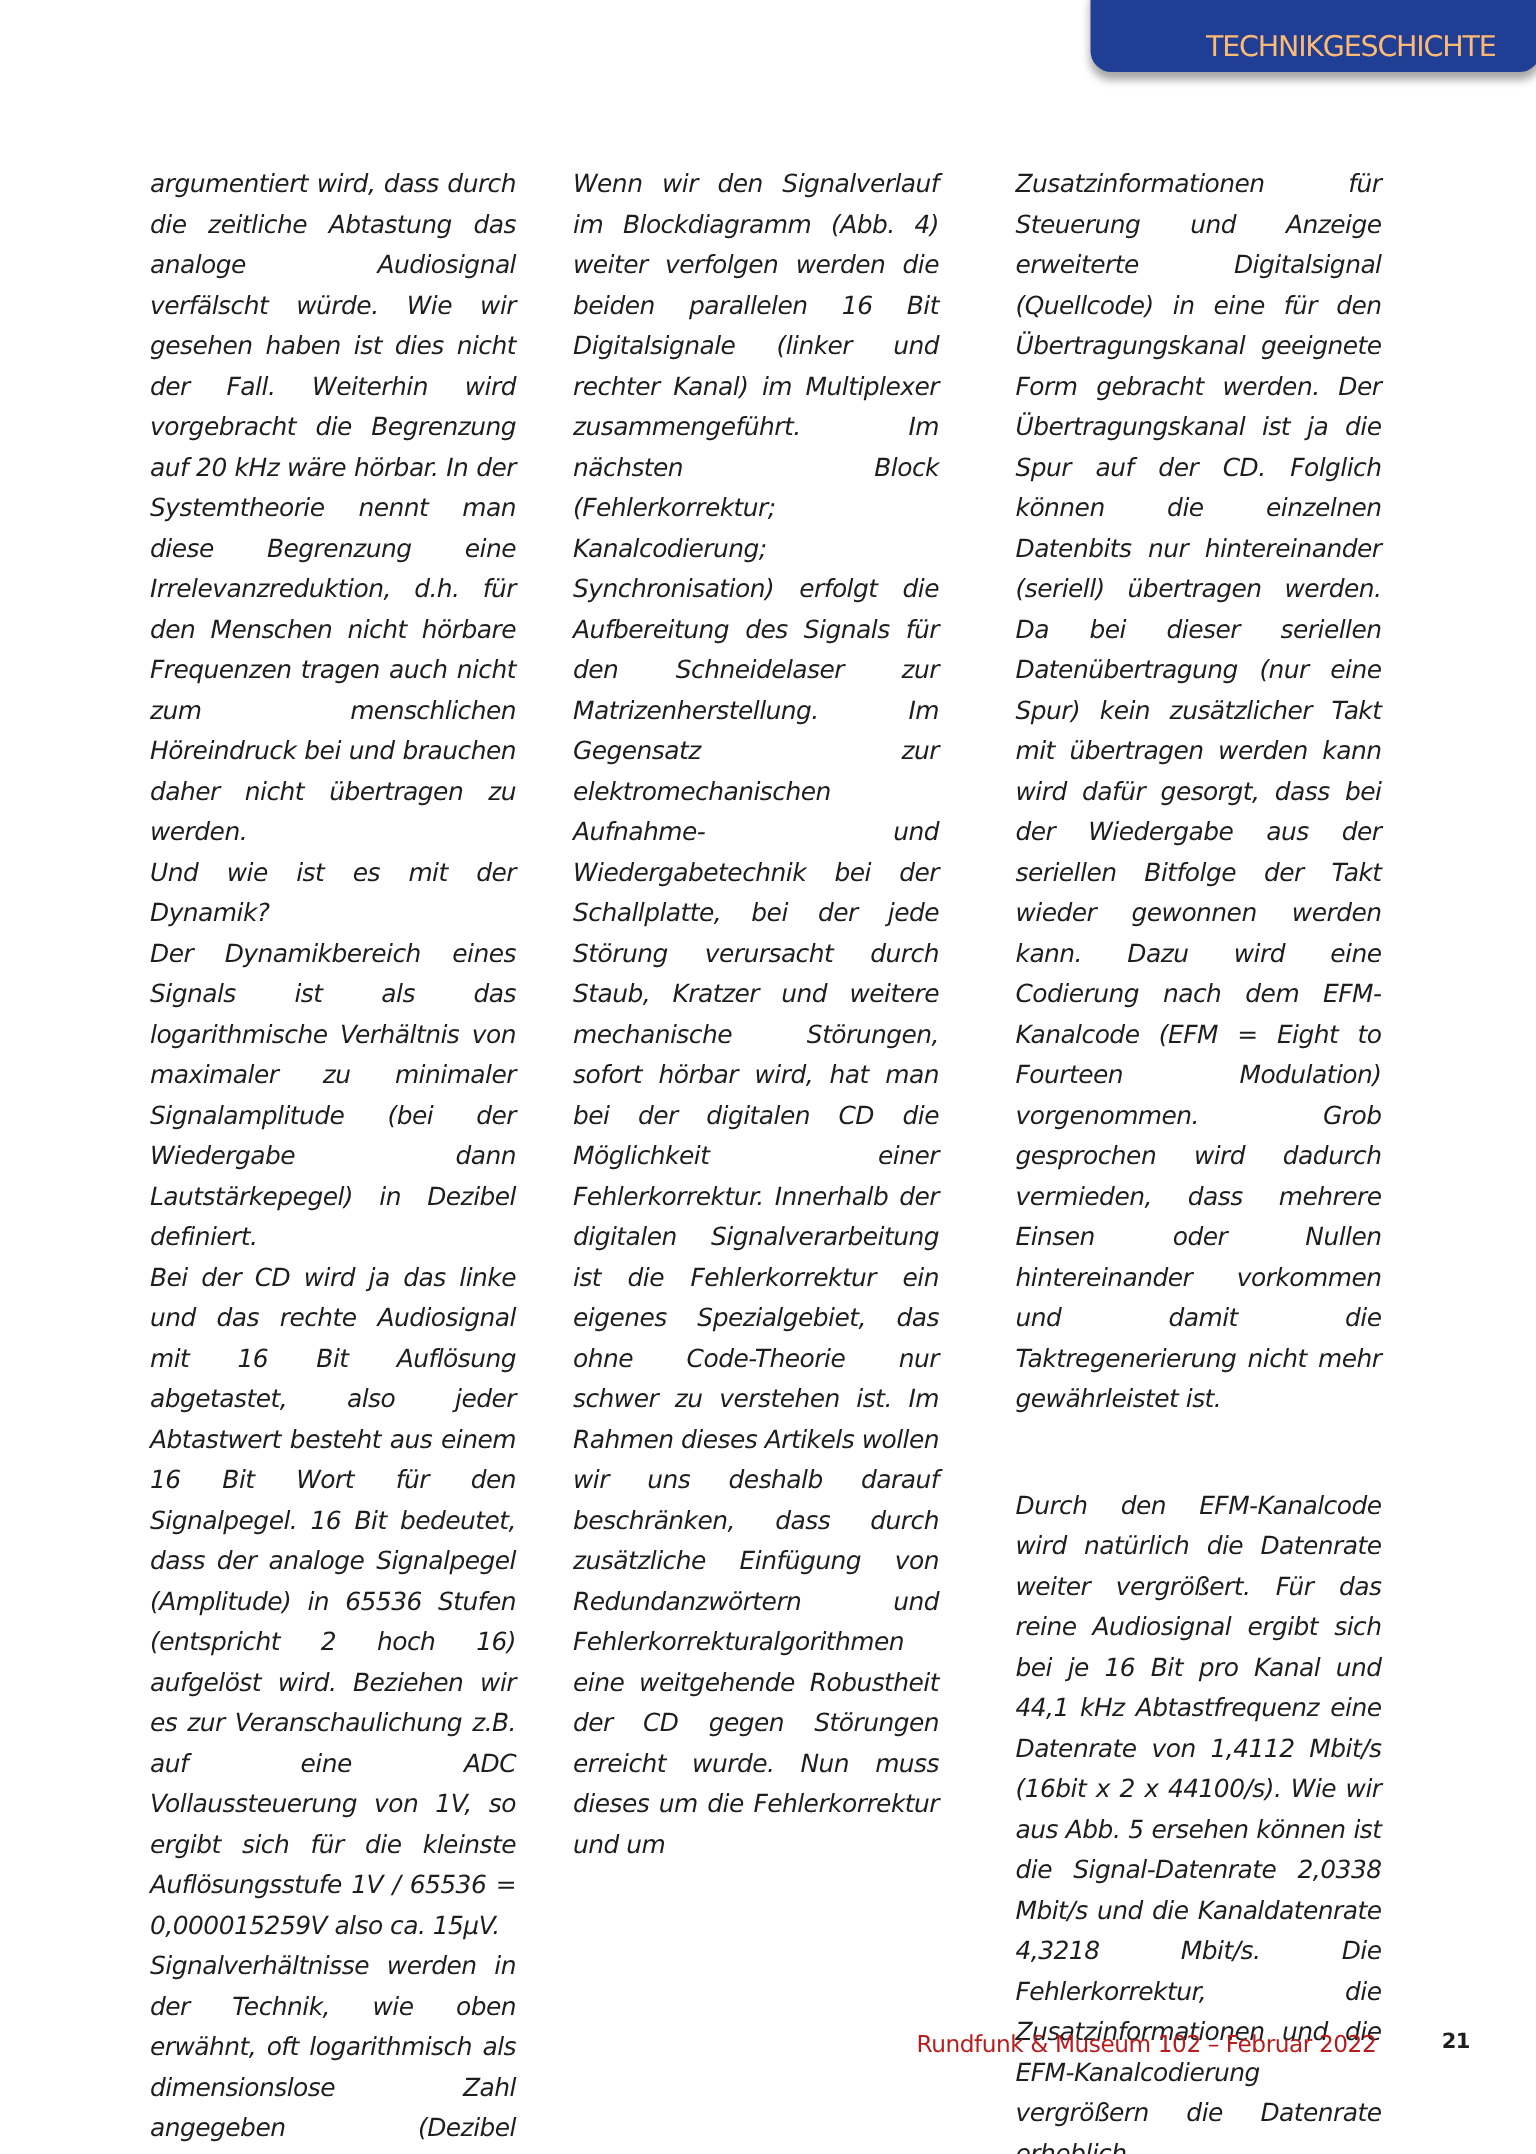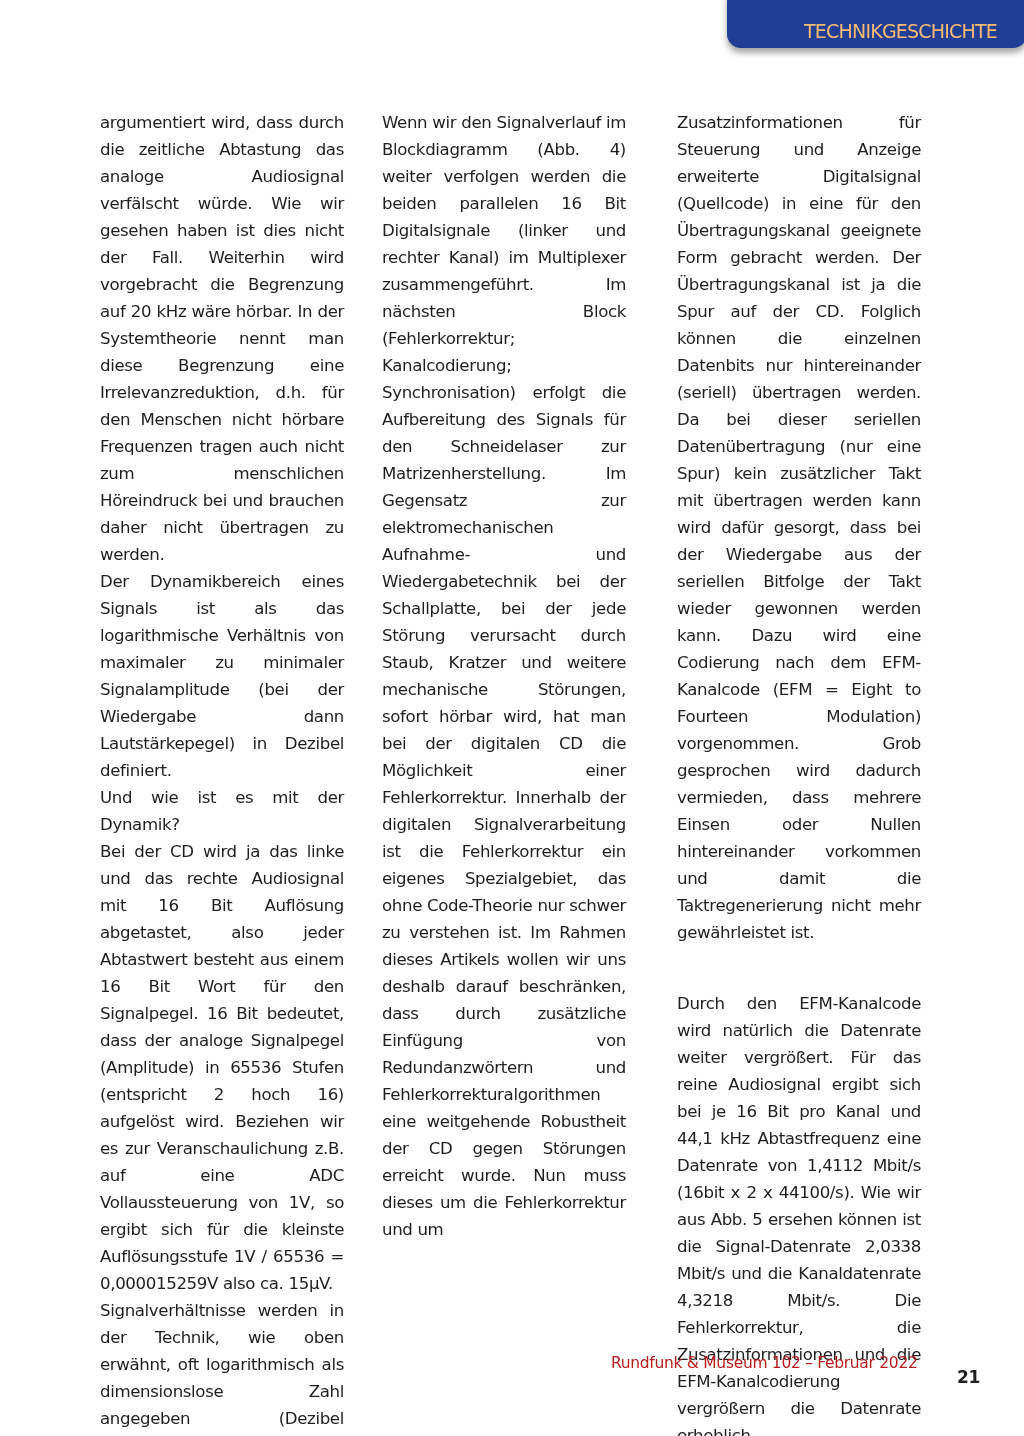--- a/index.html
+++ b/index.html
@@ -13,43 +13,43 @@
   .section-tab span {
     position: absolute; right: 30px; bottom: 6px;
     font-family: "DejaVu Sans", sans-serif; font-size: 19px; letter-spacing: -0.8px;
     color: #fdba74; font-weight: normal;
   }
   .col {
     position: absolute; top: 109px; width: 244px;
     font-size: 16.6px; line-height: 27px; text-align: justify;
     font-family: "DejaVu Sans", sans-serif; letter-spacing: -0.35px;
   }
-  .col p { margin: 0; }
+  .col p { margin: 0; font-style: italic; }
   .col p.gap { margin-top: 44px; }
   #col1 { left: 100px; }
   #col2 { left: 382px; }
   #col3 { left: 677px; }
   .footer {
     position: absolute; top: 1352px; left: 600px; width: 380px; height: 28px;
     font-family: "DejaVu Sans", sans-serif; font-size: 15.5px; letter-spacing: -0.3px;
   }
   .footer .mag { position: absolute; left: 11px; top: 2px; color: #b91c1c; }
-  .footer .pg { position: absolute; right: 0; top: 15px; font-weight: bold; font-size: 17px; }
+  .footer .pg { position: absolute; right: 0; top: 1px; font-weight: bold; font-size: 14px; }
 </style>
 </head>
 <body>
 
 <div class="section-tab">
   <span>TECHNIKGESCHICHTE</span>
 </div>
 
 <div class="col" id="col1">
   <p>argumentiert wird, dass durch die zeitliche Abtastung das analoge Audiosignal verfälscht würde. Wie wir gesehen haben ist dies nicht der Fall. Weiterhin wird vorgebracht die Begrenzung auf 20 kHz wäre hörbar. In der Systemtheorie nennt man diese Begrenzung eine Irrelevanzreduktion, d.h. für den Menschen nicht hörbare Frequenzen tragen auch nicht zum menschlichen Höreindruck bei und brauchen daher nicht übertragen zu werden.</p>
+  <p>Und wie ist es mit der Dynamik?</p>
   <p>Der Dynamikbereich eines Signals ist als das logarithmische Verhältnis von maximaler zu minimaler Signalamplitude (bei der Wiedergabe dann Lautstärkepegel) in Dezibel definiert.</p>
-  <p>Und wie ist es mit der Dynamik?</p>
   <p>Bei der CD wird ja das linke und das rechte Audiosignal mit 16 Bit Auflösung abgetastet, also jeder Abtastwert besteht aus einem 16 Bit Wort für den Signalpegel. 16 Bit bedeutet, dass der analoge Signalpegel (Amplitude) in 65536 Stufen (entspricht 2 hoch 16) aufgelöst wird. Beziehen wir es zur Veranschaulichung z.B. auf eine ADC Vollaussteuerung von 1V, so ergibt sich für die kleinste Auflösungsstufe 1V / 65536 = 0,000015259V also ca. 15µV.</p>
   <p>Signalverhältnisse werden in der Technik, wie oben erwähnt, oft logarithmisch als dimensionslose Zahl angegeben (Dezibel abgekürzt dB).</p>
 </div>
 
 <div class="col" id="col2">
   <p>Wenn wir den Signalverlauf im Blockdiagramm (Abb. 4) weiter verfolgen werden die beiden parallelen 16 Bit Digitalsignale (linker und rechter Kanal) im Multiplexer zusammengeführt. Im nächsten Block (Fehlerkorrektur; Kanalcodierung; Synchronisation) erfolgt die Aufbereitung des Signals für den Schneidelaser zur Matrizenherstellung. Im Gegensatz zur elektromechanischen Aufnahme- und Wiedergabetechnik bei der Schallplatte, bei der jede Störung verursacht durch Staub, Kratzer und weitere mechanische Störungen, sofort hörbar wird, hat man bei der digitalen CD die Möglichkeit einer Fehlerkorrektur. Innerhalb der digitalen Signalverarbeitung ist die Fehlerkorrektur ein eigenes Spezialgebiet, das ohne Code-Theorie nur schwer zu verstehen ist. Im Rahmen dieses Artikels wollen wir uns deshalb darauf beschränken, dass durch zusätzliche Einfügung von Redundanzwörtern und Fehlerkorrekturalgorithmen eine weitgehende Robustheit der CD gegen Störungen erreicht wurde. Nun muss dieses um die Fehlerkorrektur und um</p>
 </div>
 
 <div class="col" id="col3">
   <p>Zusatzinformationen für Steuerung und Anzeige erweiterte Digitalsignal (Quellcode) in eine für den Übertragungskanal geeignete Form gebracht werden. Der Übertragungskanal ist ja die Spur auf der CD. Folglich können die einzelnen Datenbits nur hintereinander (seriell) übertragen werden. Da bei dieser seriellen Datenübertragung (nur eine Spur) kein zusätzlicher Takt mit übertragen werden kann wird dafür gesorgt, dass bei der Wiedergabe aus der seriellen Bitfolge der Takt wieder gewonnen werden kann. Dazu wird eine Codierung nach dem EFM-Kanalcode (EFM = Eight to Fourteen Modulation) vorgenommen. Grob gesprochen wird dadurch vermieden, dass mehrere Einsen oder Nullen hintereinander vorkommen und damit die Taktregenerierung nicht mehr gewährleistet ist.</p>

